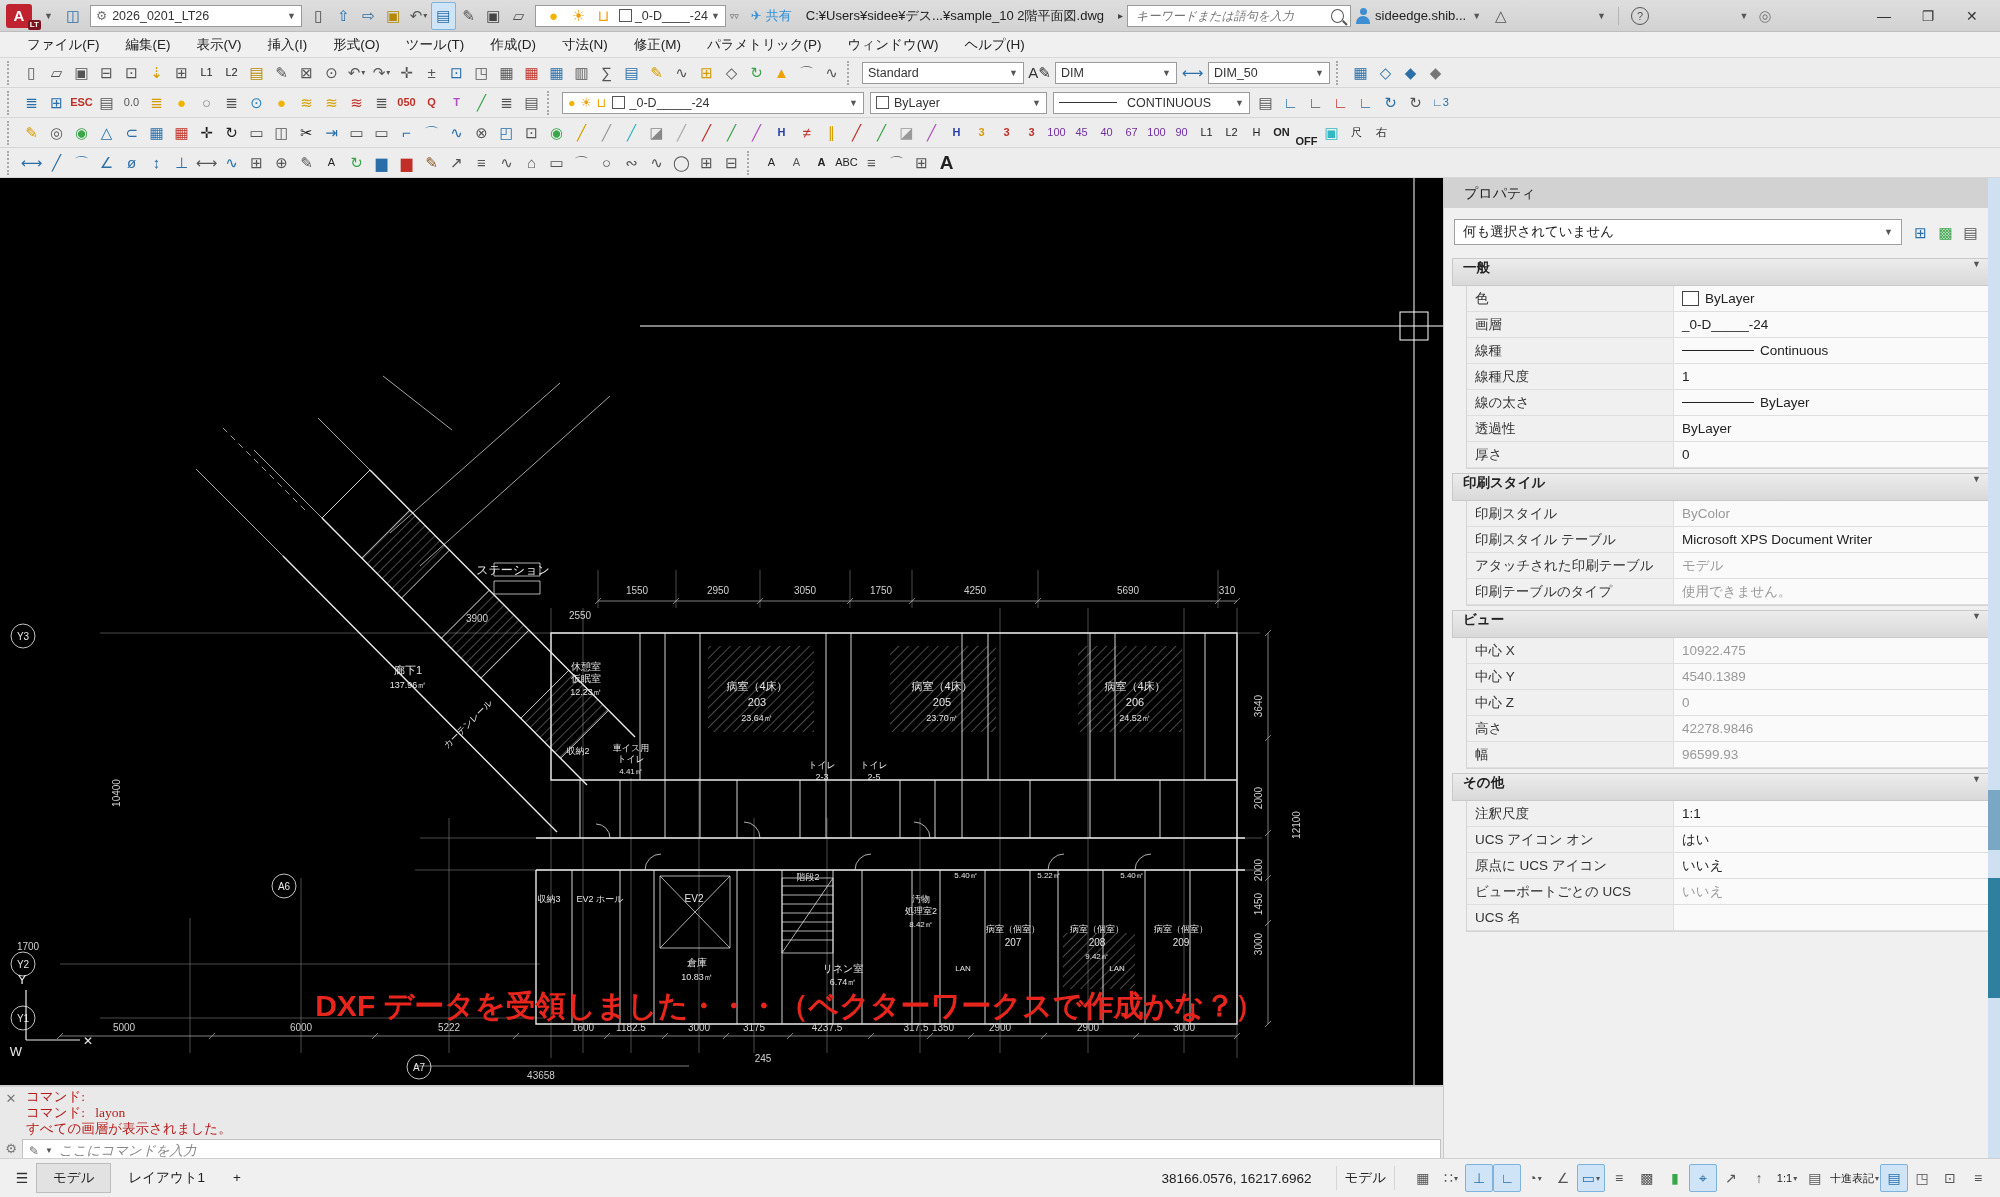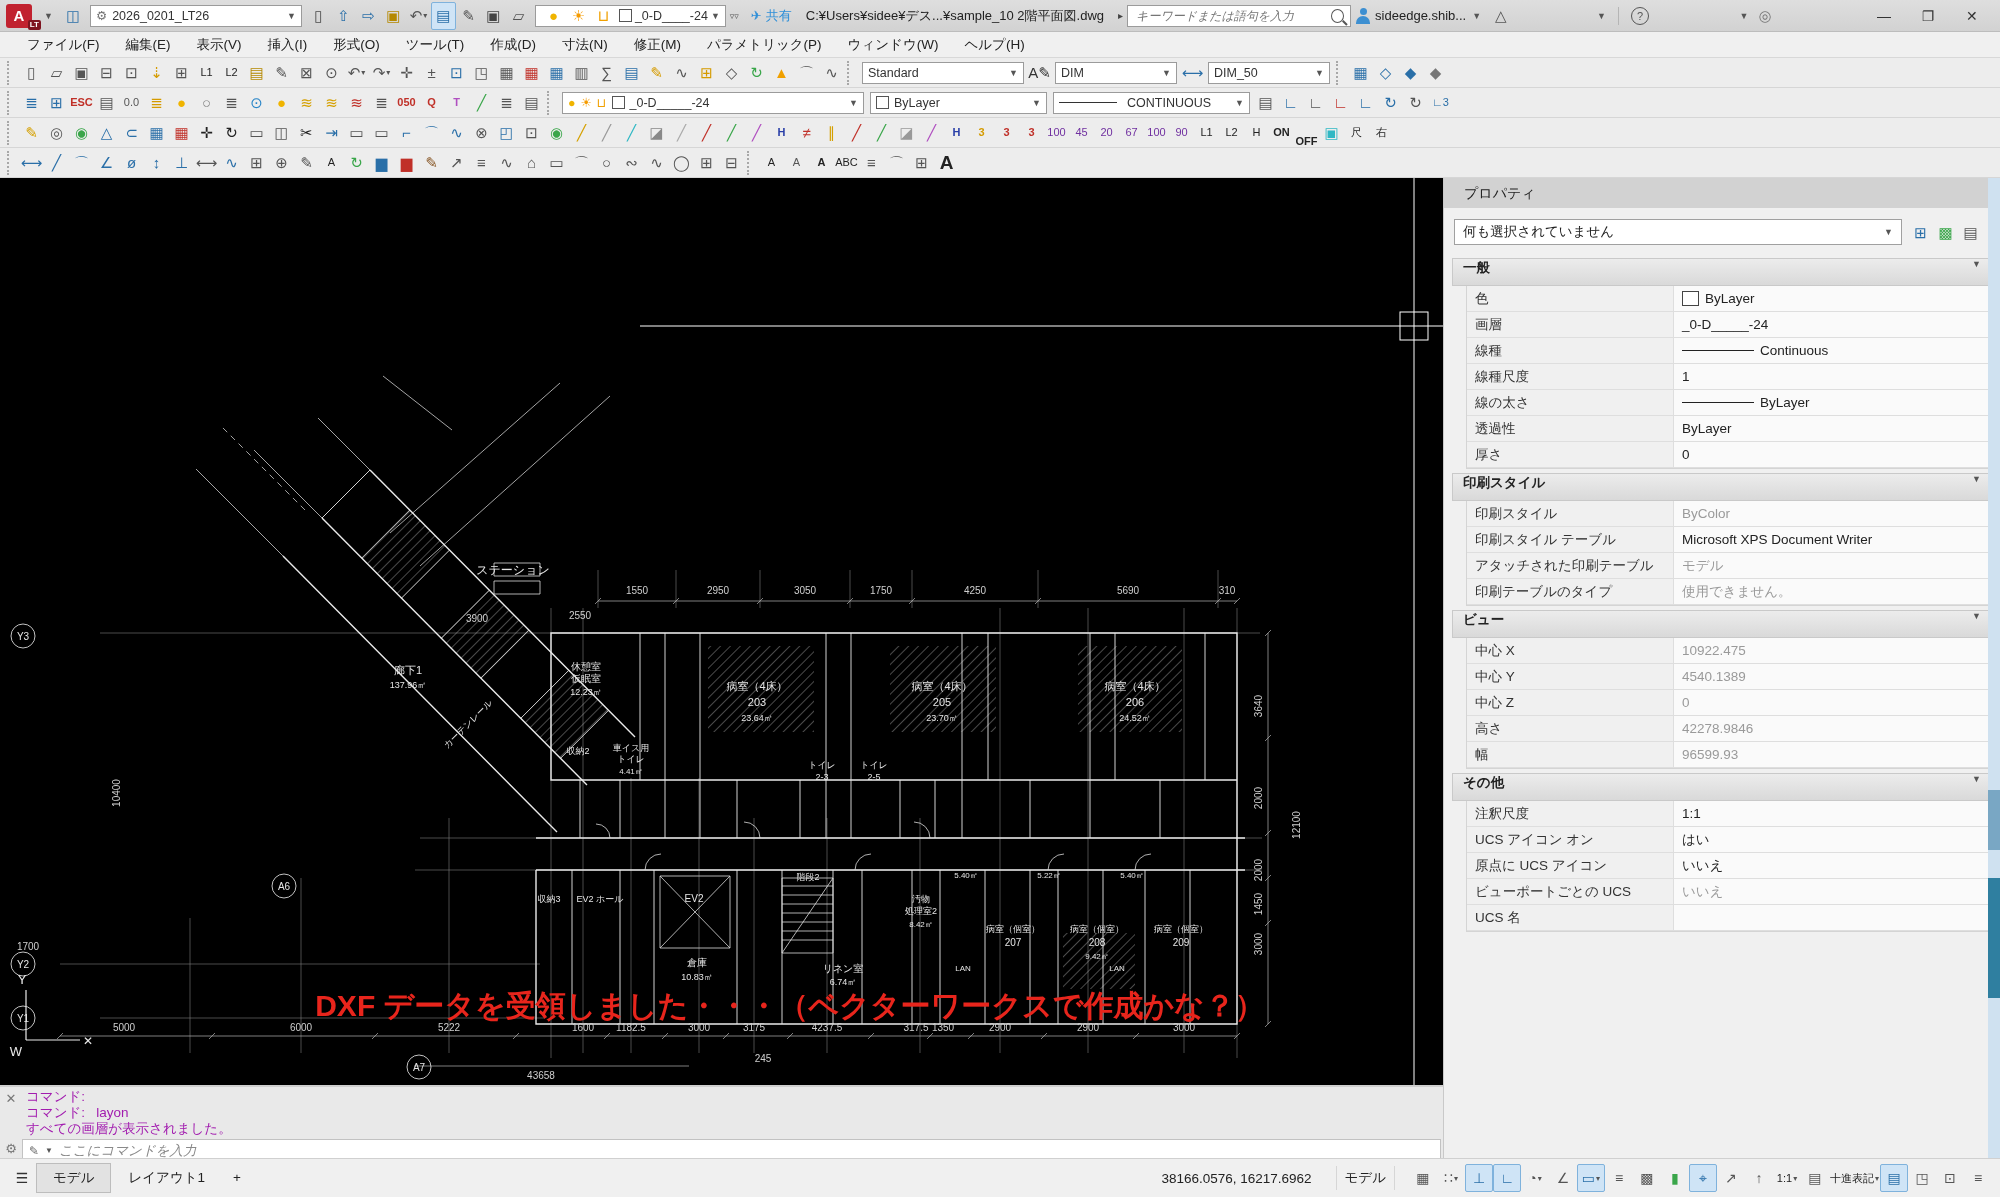--- a/index.html
+++ b/index.html
@@ -52,21 +52,21 @@
   .prop-row .pl{flex:0 0 198px;background:#f0f0f0;border-right:1px solid #dedede;padding-left:8px;display:flex;align-items:center;color:#333;}
   .prop-row .pv{flex:1;padding-left:8px;display:flex;align-items:center;gap:6px;color:#222;}
   .prop-row .pv.gray{color:#9a9a9a;}
   .pv .sw{width:15px;height:13px;border:1px solid #444;background:#fff;}
   .pv .lng{display:inline-block;width:72px;border-top:1.8px solid #222;}
   #props-strip{position:absolute;right:0;top:0;width:12px;height:980px;background:#cfe1f0;}
   
   #cmd{position:absolute;left:0;top:1085px;width:1443px;height:73px;background:#e9e9e9;border-top:2px solid #cfcfcf;box-sizing:border-box;}
   #cmd-left{position:absolute;left:0;top:0;width:22px;height:73px;display:flex;flex-direction:column;justify-content:space-between;align-items:center;padding:4px 0;box-sizing:border-box;color:#777;}
   #cmd-lines{position:absolute;left:26px;top:2px;right:4px;}
-  .cmd-line{font-size:13.5px;color:#a21caf;line-height:16px;white-space:pre;}
+  .cmd-line{font-size:13.5px;color:#b91c1c;line-height:16px;white-space:pre;font-family:Liberation Serif, serif;}
   #cmd-inputrow{position:absolute;left:22px;right:2px;top:52px;height:21px;background:#fff;border:1px solid #c2c2c2;display:flex;align-items:center;gap:6px;padding:0 6px;}
   #cmd-input-ph{font-size:13.5px;font-style:italic;color:#8a8a8a;}
   
   #statusbar{position:absolute;left:0;top:1158px;width:2000px;height:39px;background:#f0f0f0;border-top:1px solid #d0d0d0;display:flex;align-items:center;box-sizing:border-box;padding:0 8px;}
   .ltab{padding:0 16px;height:28px;line-height:28px;font-size:13.5px;color:#222;border:1px solid transparent;}
   .ltab.active{background:#e2e2e2;border-color:#bdbdbd;}
   #sb-right{margin-left:auto;display:flex;align-items:center;gap:14px;}
   #sb-coords{font-size:13.5px;color:#222;padding:0 10px;}
   #sb-model{font-size:13.5px;color:#222;padding:0 8px;border-left:1px solid #d6d6d6;border-right:1px solid #d6d6d6;height:24px;line-height:24px;}
   .sbi{display:inline-flex;align-items:center;justify-content:center;min-width:26px;height:26px;border:1px solid transparent;border-radius:2px;}
@@ -561,21 +561,21 @@
         <span class="tbi">
           <span class="g" style="color: rgb(192, 48, 40); font-weight: bold; font-size: 11px;">3</span>
         </span>
         <span class="tbi">
           <span class="g" style="color: rgb(112, 48, 160); font-size: 11px;">100</span>
         </span>
         <span class="tbi">
           <span class="g" style="color: rgb(112, 48, 160); font-size: 11px;">45</span>
         </span>
         <span class="tbi">
-          <span class="g" style="color: rgb(112, 48, 160); font-size: 11px;">20</span>
+          <span class="g" style="color: rgb(112, 48, 160); font-size: 11px;">40</span>
         </span>
         <span class="tbi">
           <span class="g" style="color: rgb(112, 48, 160); font-size: 11px; text-align: center;">67</span>
         </span>
         <span class="tbi">
           <span class="g" style="color: rgb(112, 48, 160); font-size: 11px;">100</span>
         </span>
         <span class="tbi">
           <span class="g" style="color: rgb(112, 48, 160); font-size: 11px;">90</span>
         </span>

